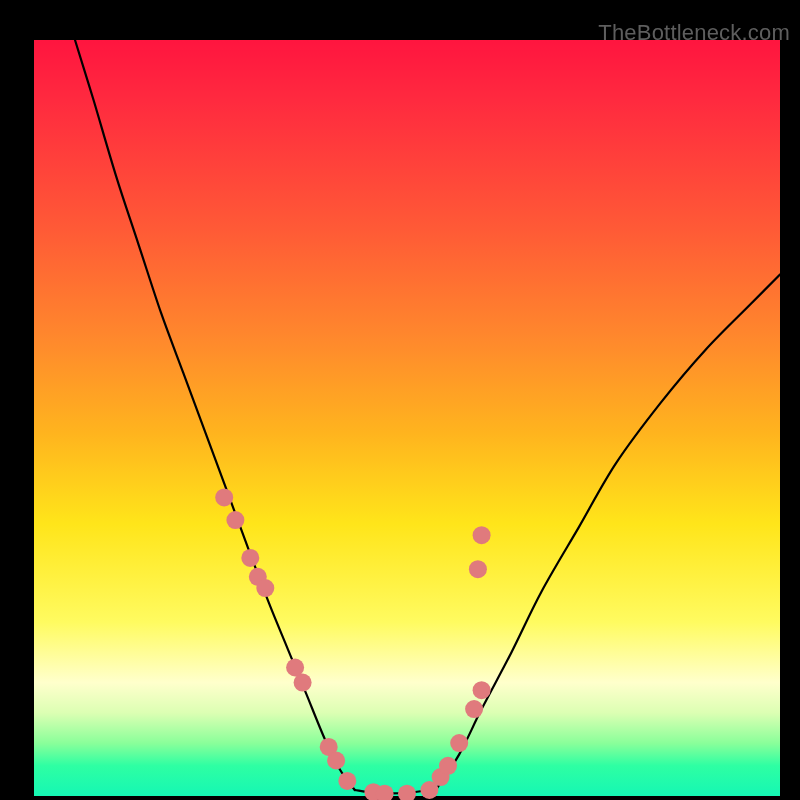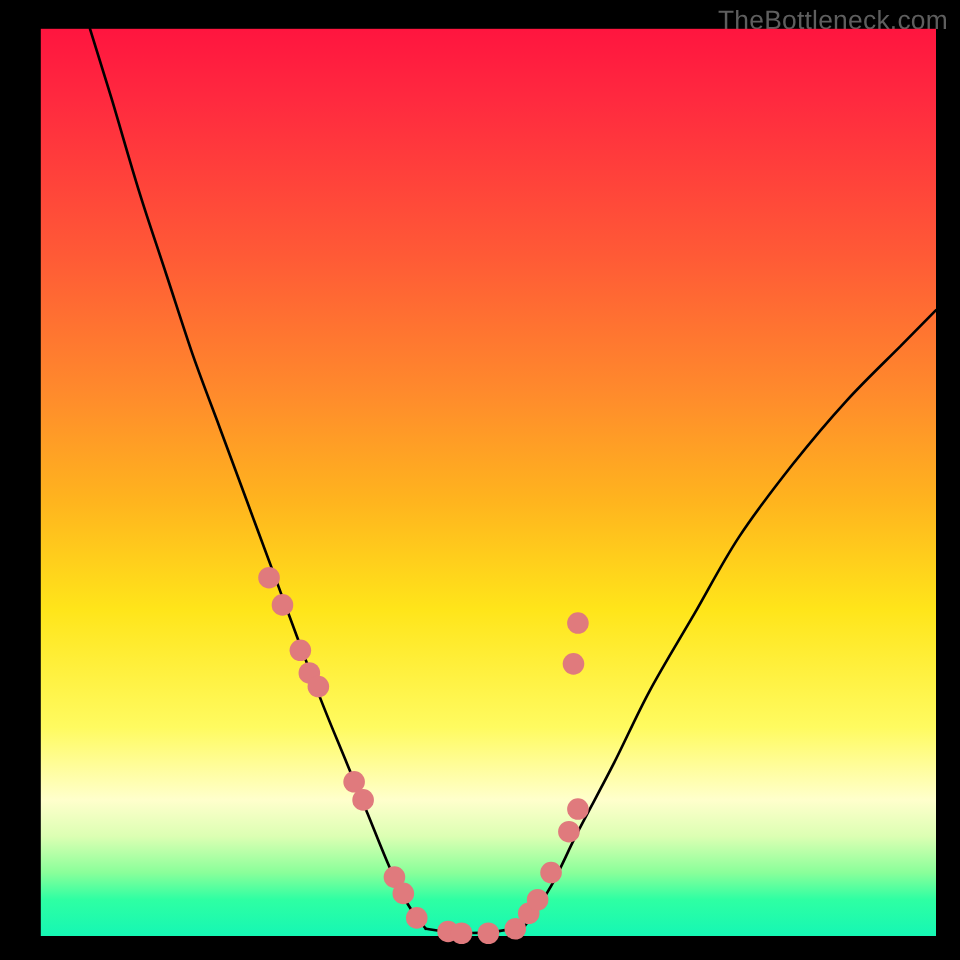--- a/index.html
+++ b/index.html
@@ -7,21 +7,21 @@
     padding: 0;
     width: 800px;
     height: 800px;
     background: #000;
     overflow: hidden;
     font-family: Arial, Helvetica, sans-serif;
   }
   .frame {
     position: absolute;
     left: 0;
-    top: 0;
+    top: 16px;
     width: 800px;
     height: 648px;
     background: #000;
   }
   .plot {
     position: absolute;
     left: 34px;
     top: 24px;
     width: 746px;
     height: 756px;

